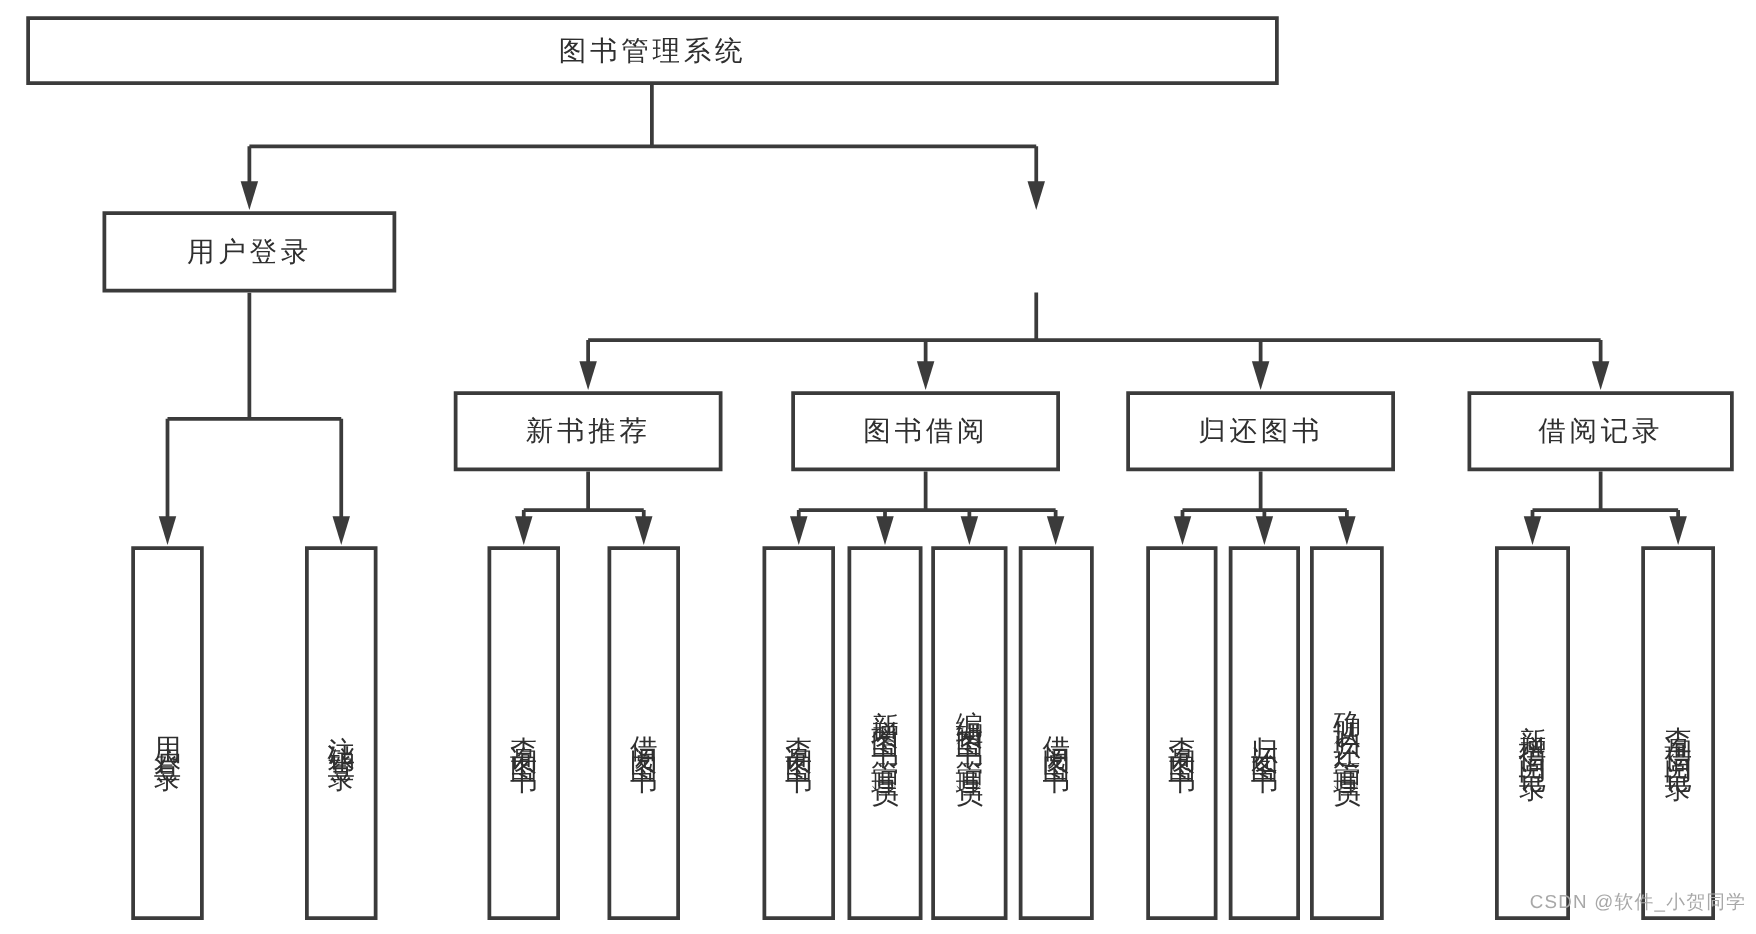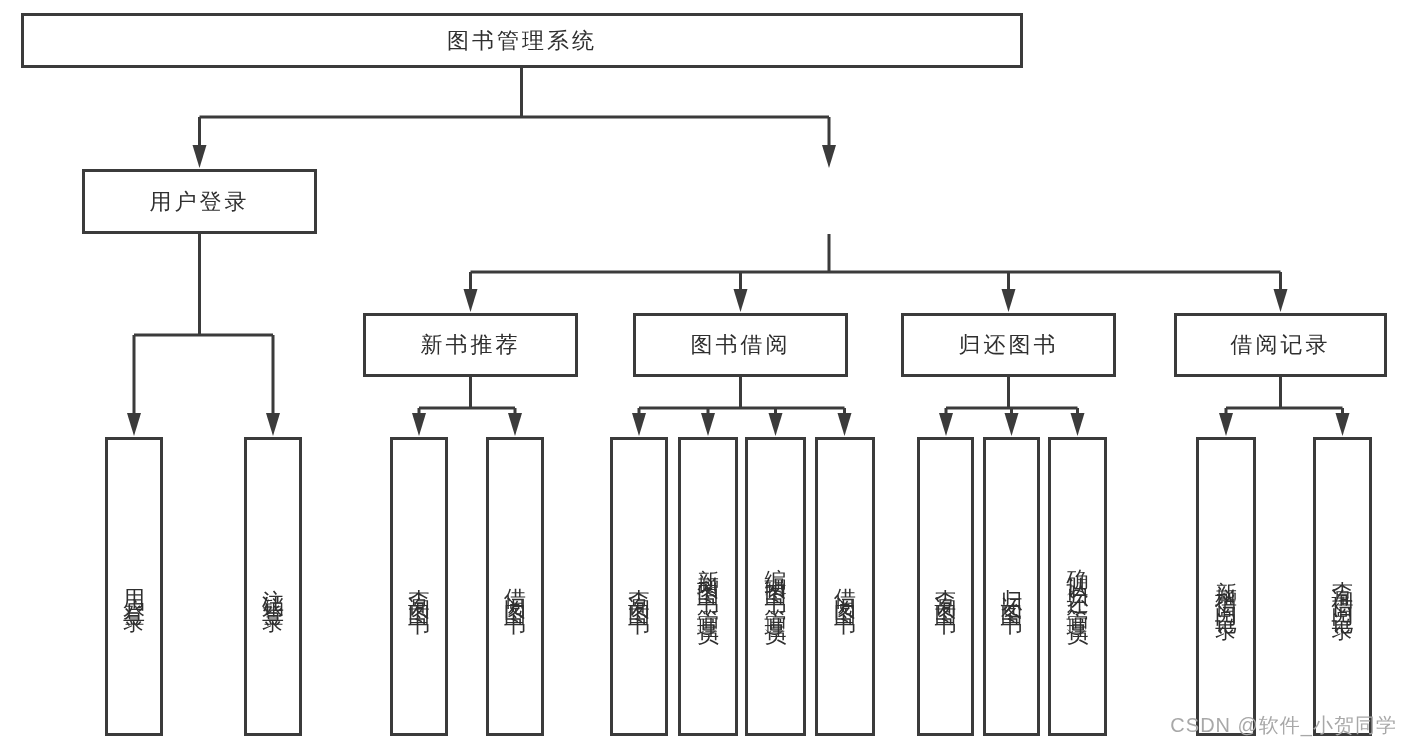--- a/index.html
+++ b/index.html
@@ -48,21 +48,21 @@
   #lf6 {left:678px; width:60px;}
   #lf7 {left:745px; width:61px;}
   #lf8 {left:815px; width:60px;}
   #lf9 {left:917px; width:57px;}
   #lf10{left:983px; width:57px;}
   #lf11{left:1048px;width:59px;}
   #lf12{left:1196px;width:60px;}
   #lf13{left:1313px;width:59px;}
 
   .watermark{
-    position:absolute;right:8px;top:712px;font-size:20px;
+    position:absolute;right:8px;top:712px;font-size:15px;
     color:var(--wm);letter-spacing:1px;white-space:nowrap;
   }
 </style>
 </head>
 <body>
 
 <div class="canvas">
 
   <svg class="wires" viewBox="0 0 1405 747" aria-hidden="true">
     <defs>

